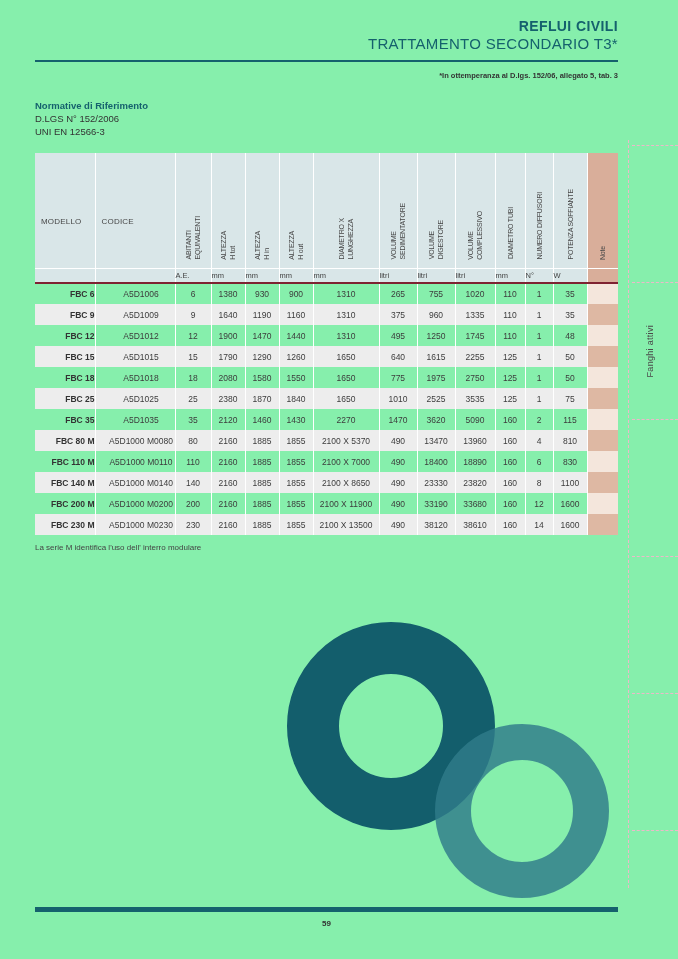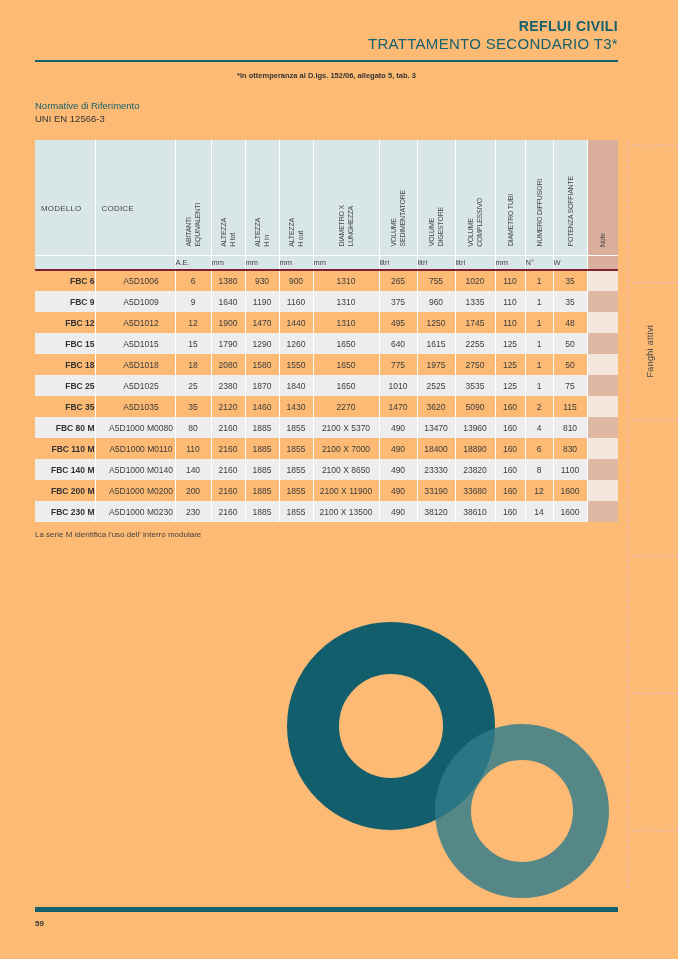--- a/index.html
+++ b/index.html
@@ -2,32 +2,32 @@
 <html style="--teal: #15616d; --maroon-rule: #7e2231; --header-bg: #d9e6e8; --note-header-bg: #d9ae9a; --note-light: #f4e6dc; --note-dark: #deb8a3; --row-alt: #ededed; --ring-large: #135e6c; --ring-small: #2f7b8a; --crop-pink: #edb9c9;"><head>
 <meta charset="utf-8">
 <style>
   * { margin:0; padding:0; box-sizing:border-box; }
   html,body { background:#fff; }
   body {
     width:678px; height:959px; position:relative; overflow:hidden;
     font-family:"Liberation Sans", sans-serif;
     color:#3c3c3c;
   }
-  .page { position:absolute; inset:0; background:#fdba74; }
+  .page { position:absolute; inset:0; background:#86efac; }
   .content { position:absolute; left:35px; top:0; width:583px; }
 
   
   .title   { margin-top:18px; text-align:right; color:var(--teal,#15616d); font-size:14px; font-weight:bold; letter-spacing:.4px; }
   .subtitle{ margin-top:1px;  text-align:right; color:var(--teal,#15616d); font-size:15px; font-weight:normal; letter-spacing:.3px; }
   .rule    { height:2px; background:var(--teal,#15616d); margin-top:8px; }
-  .hnote   { text-align:center; font-size:7.5px; font-weight:bold; color:#333; margin-top:9px; }
+  .hnote   { text-align:right; font-size:7.5px; font-weight:bold; color:#333; margin-top:9px; }
 
   
   .norm    { margin-top:20px; }
-  .norm-h  { color:var(--teal,#15616d); font-weight:normal; font-size:9.5px; }
+  .norm-h  { color:var(--teal,#15616d); font-weight:bold; font-size:9.5px; }
   .norm-l  { font-size:9.5px; color:#333; margin-top:2px; }
 
   
   table { border-collapse:collapse; table-layout:fixed; width:583px; margin-top:16px; }
   th { font-weight:normal; }
   .hd { background:var(--header-bg,#d9e6e8); height:115px; vertical-align:bottom; text-align:center; border-left:1px solid #fff; overflow:hidden; }
   .hd:first-child { border-left:none; }
   .rot-cell { padding-bottom:4px; }
   .rot {
     display:inline-block; writing-mode:vertical-rl; transform:rotate(180deg);
@@ -55,21 +55,21 @@
 
   .footnote { font-size:8px; color:#444; margin-top:8px; }
 
   
   .rings { position:absolute; inset:0; pointer-events:none; }
   .ring-large { stroke:var(--ring-large,#135e6c); fill:none; }
   .ring-small { stroke:var(--ring-small,#2f7b8a); fill:none; opacity:.82; }
 
   
   .footer-bar { position:absolute; left:35px; width:583px; top:907px; height:5px; background:var(--teal,#15616d); }
-  .page-num   { position:absolute; left:35px; width:583px; top:919px; font-size:8px; font-weight:bold; color:#333; }
+  .page-num   { position:absolute; left:35px; width:583px; top:919px; text-align:center; font-size:8px; font-weight:bold; color:#333; }
 
   
   .crop-v { position:absolute; left:628px; top:140px; height:748px; width:0; border-left:1px dashed var(--crop-pink,#edb9c9); }
   .crop-h { position:absolute; left:632px; width:46px; height:0; border-top:1px dashed var(--crop-pink,#edb9c9); }
   .side-label {
     position:absolute; left:640px; top:283px; height:137px; width:20px;
     display:flex; align-items:center; justify-content:center;
   }
   .side-label span {
     writing-mode:vertical-rl; transform:rotate(180deg);
@@ -87,20 +87,21 @@
   </svg>
 
   <div class="content">
     <div class="title">REFLUI CIVILI</div>
     <div class="subtitle">TRATTAMENTO SECONDARIO T3*</div>
     <div class="rule"></div>
     <div class="hnote">*In ottemperanza al D.lgs. 152/06, allegato 5, tab. 3</div>
 
     <div class="norm">
       <div class="norm-h">Normative di Riferimento</div>
+      <div class="norm-l">D.LGS N° 152/2006</div>
       <div class="norm-l">UNI EN 12566-3</div>
     </div>
 
     <table>
       <colgroup id="cols">
           <col style="width: 60px;">
           <col style="width: 80px;">
           <col style="width: 36px;">
           <col style="width: 34px;">
           <col style="width: 34px;">

